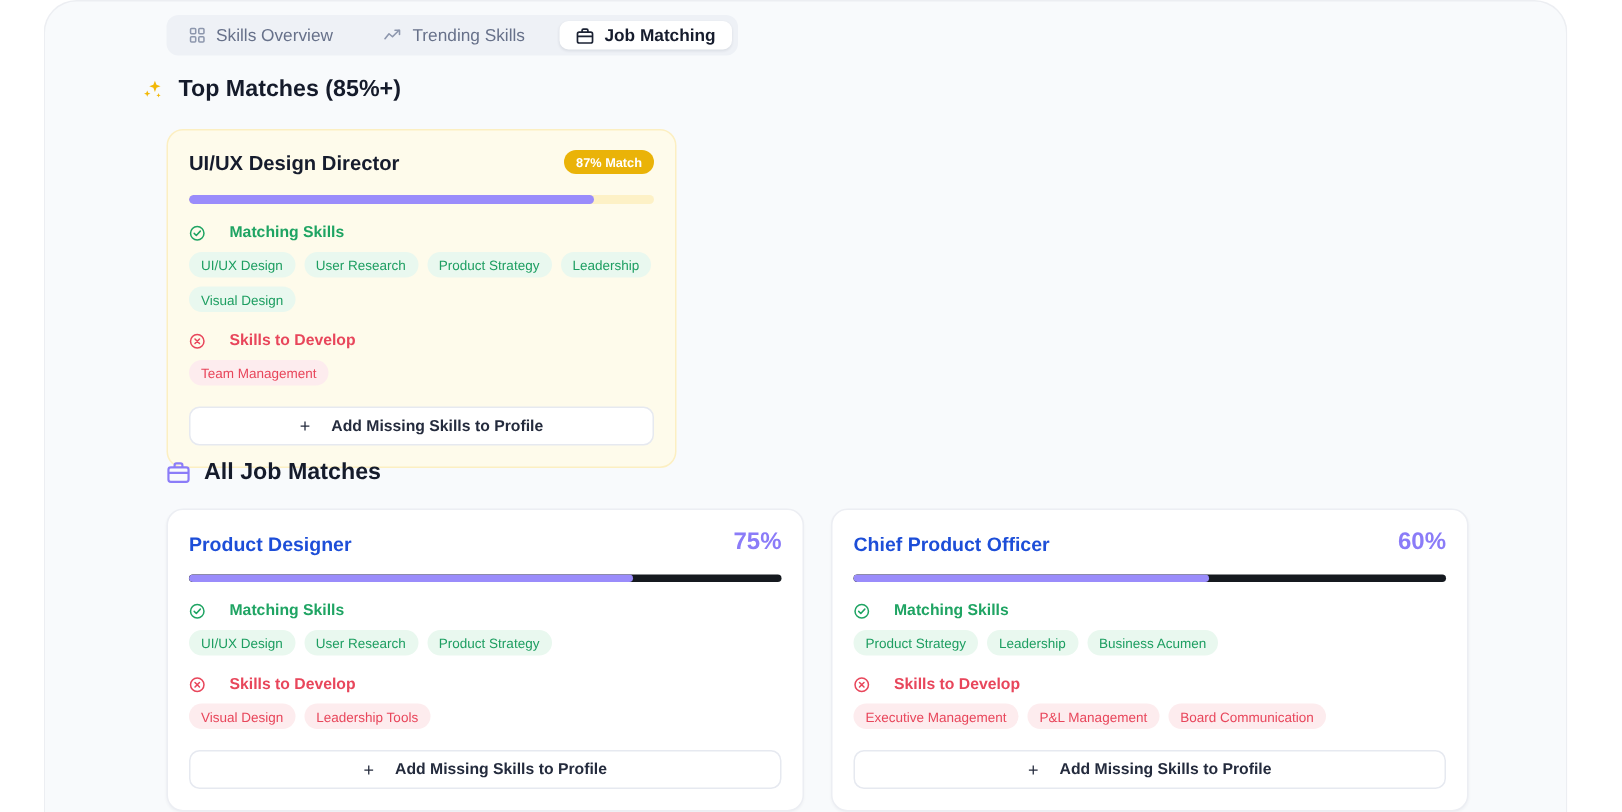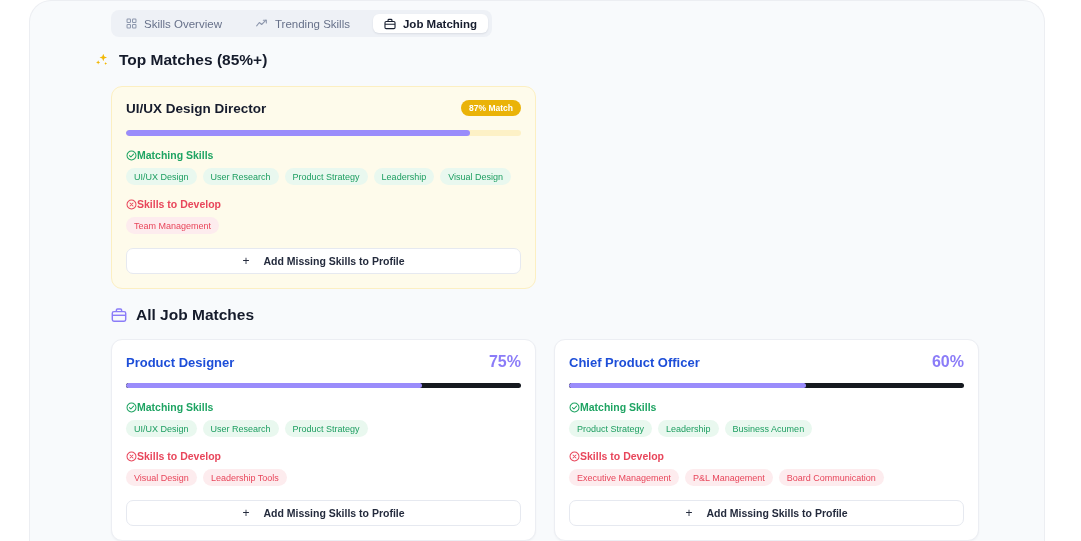--- a/index.html
+++ b/index.html
@@ -69,21 +69,21 @@
     color: #151b2b;
   }
   #top-matches-head { left: 64px; top: 50px; }
   #all-matches-head { left: 81px; top: 305px; align-items: center; }
 
   
   #featured-card {
     position: absolute;
     left: 81px;
     top: 85px;
-    width: 425px;
+    width: 340px;
     background: #fefbeb;
     border: 1px solid #fcefc2;
     border-radius: 11px;
     padding: 13px 14px 14px 14px;
   }
   #featured-top {
     display: flex;
     align-items: center;
     justify-content: space-between;
   }
@@ -113,21 +113,21 @@
     height: 100%;
     background: #9a8cfb;
     border-radius: 999px;
   }
 
   
   .skills-block { margin-top: 13px; }
   .skills-label {
     display: flex;
     align-items: center;
-    gap: 0;
+    gap: 16px;
     font-size: 10.5px;
     font-weight: bold;
   }
   .skills-label.match { color: #1fa463; }
   .skills-label.develop { color: #e8465b; }
   .pill-row {
     display: flex;
     flex-wrap: wrap;
     gap: 6px;
     margin-top: 7px;

